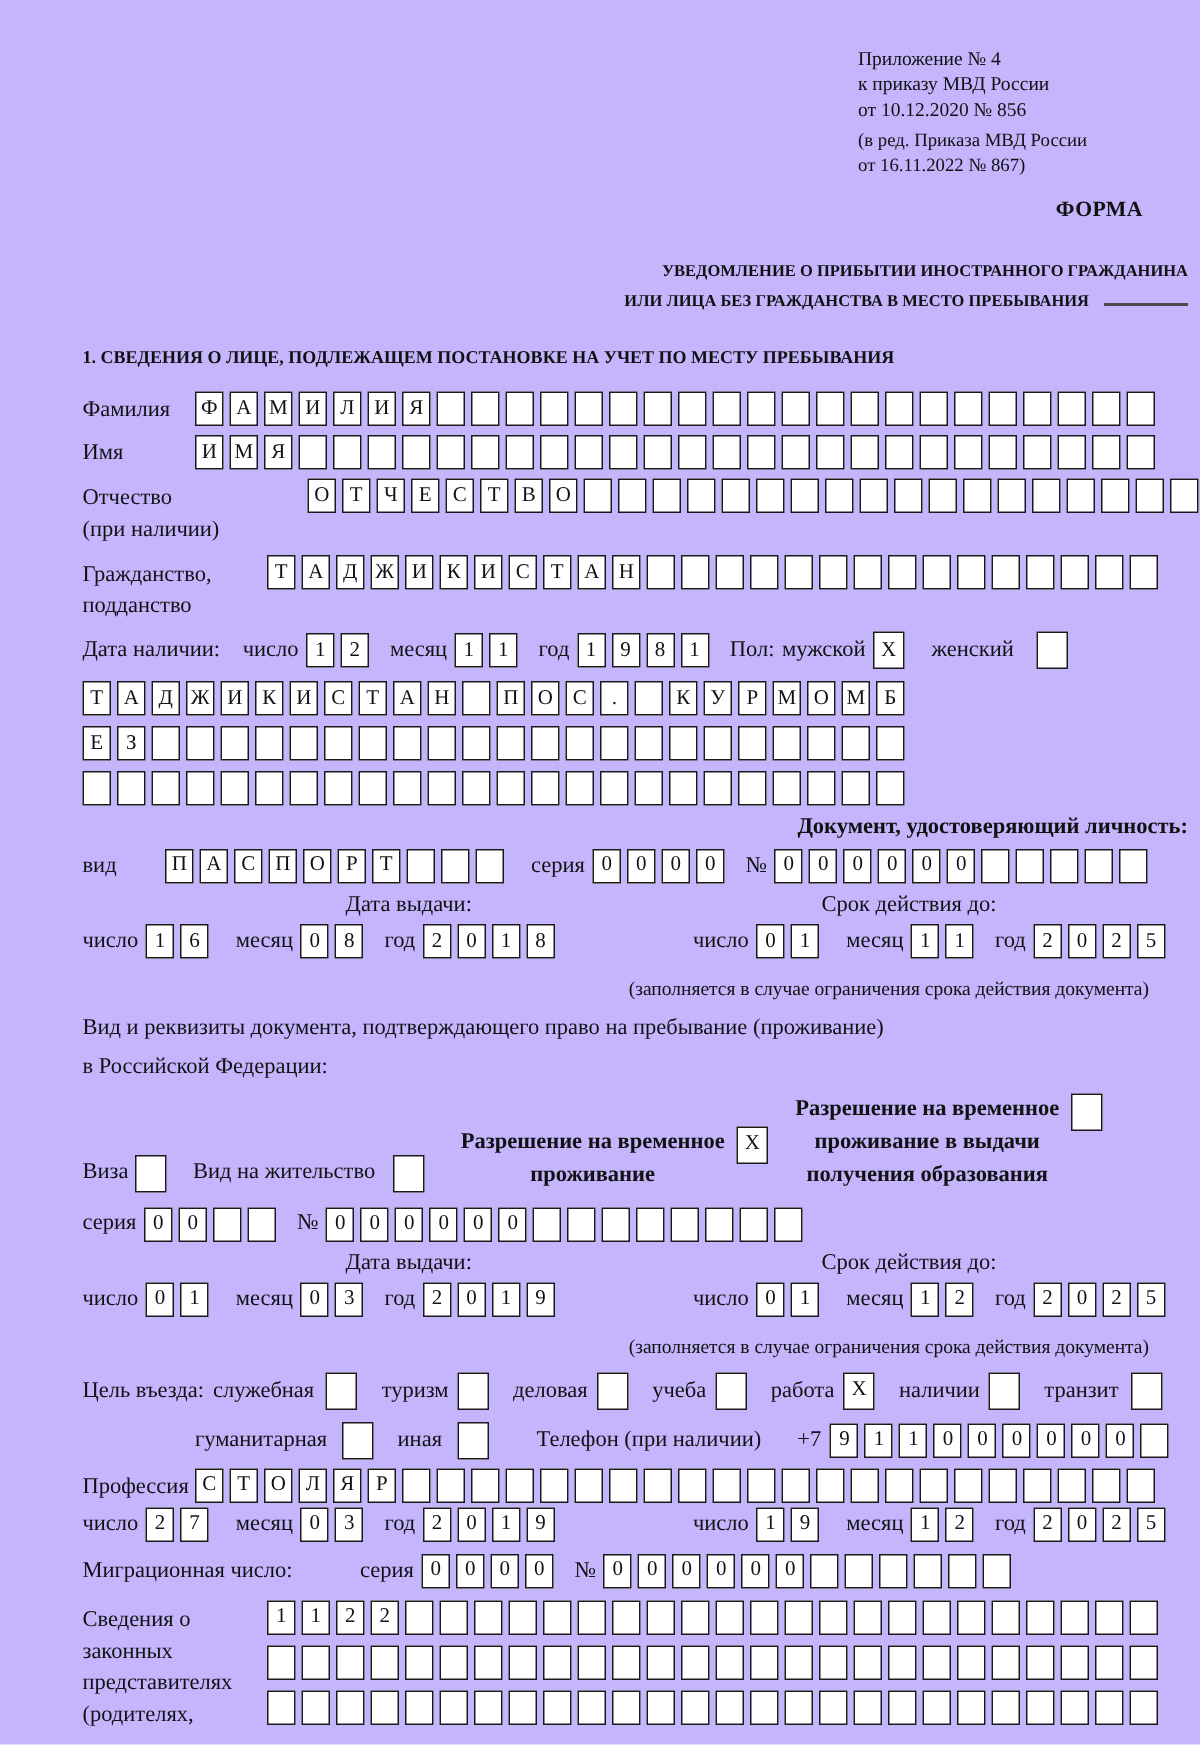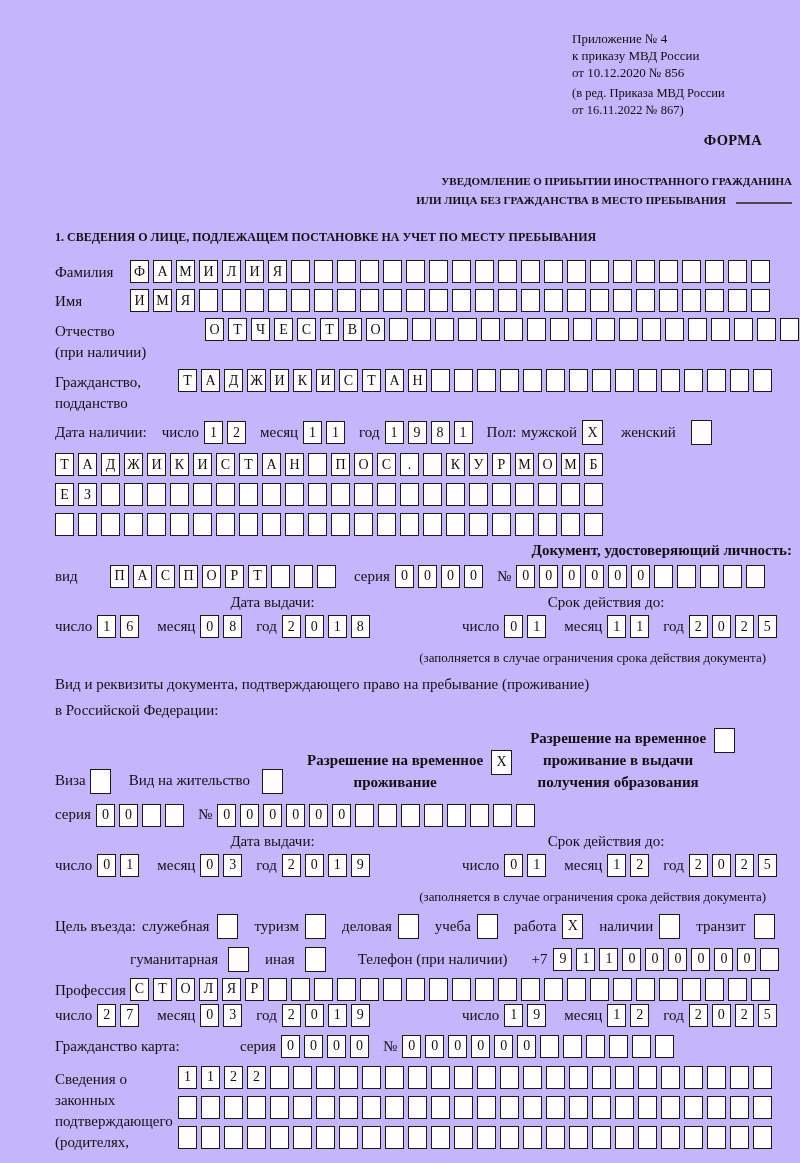--- a/index.html
+++ b/index.html
@@ -682,21 +682,21 @@
       <span class="cells">
           <span class="cell">2</span>
           <span class="cell">0</span>
           <span class="cell">2</span>
           <span class="cell">5</span>
         </span>
     </span>
   </div>
 
   <div class="inl mt8">
-    <span class="dlbl" style="width:160px;">Гражданство карта:</span>
+    <span class="dlbl" style="width:160px;">Миграционная число:</span>
     <span class="dlbl gap20">серия</span>
     <span class="cells">
         <span class="cell">0</span>
         <span class="cell">0</span>
         <span class="cell">0</span>
         <span class="cell">0</span>
       </span>
     <span class="dlbl gap10">№</span>
     <span class="cells">
         <span class="cell">0</span>
@@ -711,21 +711,21 @@
         <span class="cell"></span>
         <span class="cell"></span>
         <span class="cell"></span>
       </span>
   </div>
 
   <div class="boxrow vtop mt8 birthrows">
     <span class="lbl w-rep lbl2">
       <div>Сведения о</div>
       <div>законных</div>
-      <div>подтверждающего</div>
+      <div>представителях</div>
       <div>(родителях,</div>
 
     </span>
     <span>
       <span class="cells">
           <span class="cell">1</span>
           <span class="cell">1</span>
           <span class="cell">2</span>
           <span class="cell">2</span>
           <span class="cell"></span>

